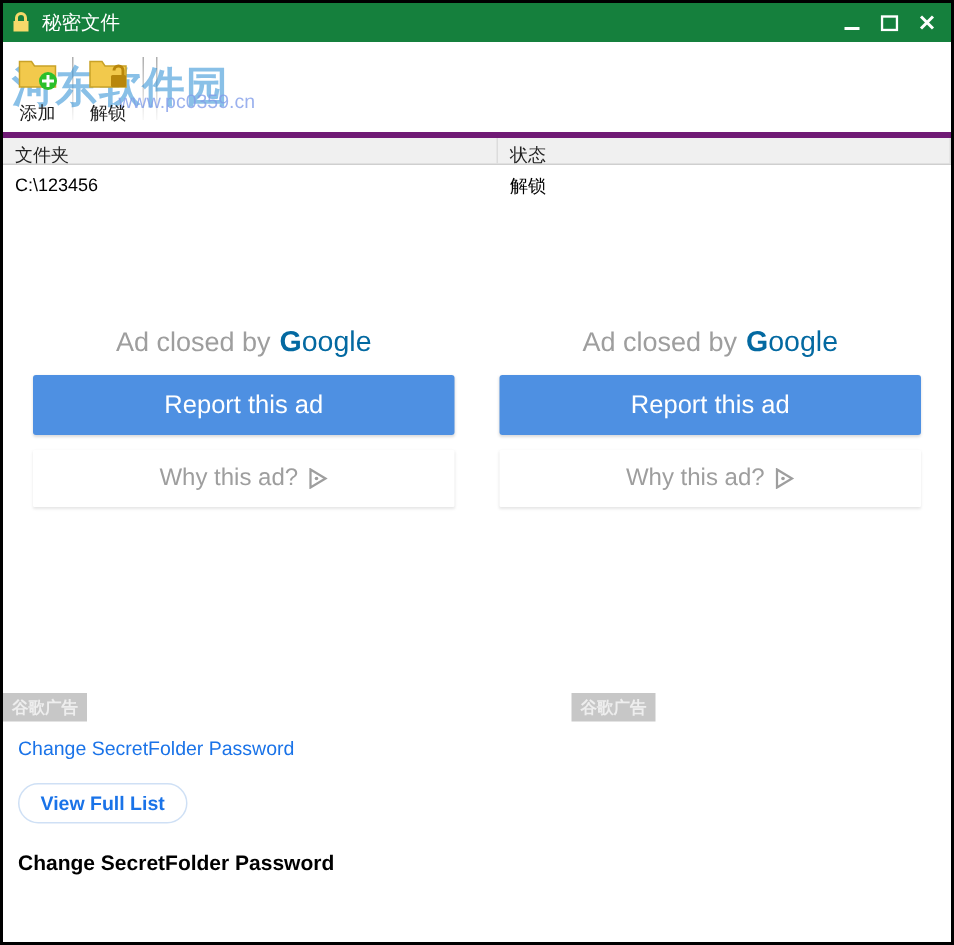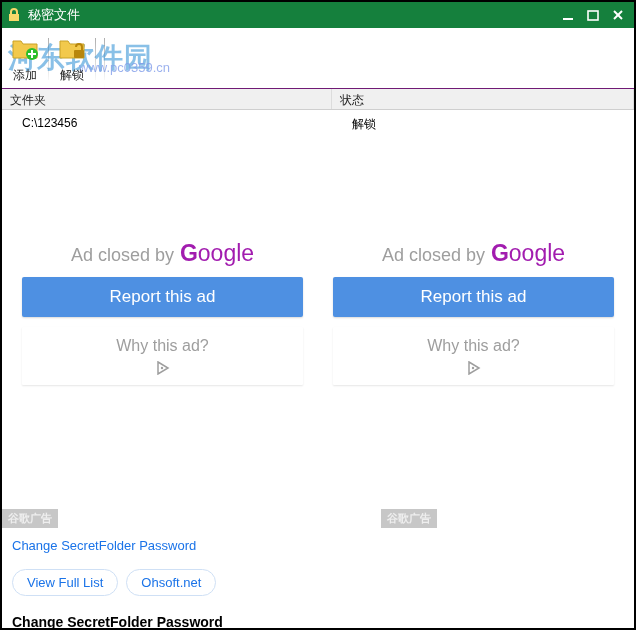--- a/index.html
+++ b/index.html
@@ -85,41 +85,40 @@
     font-weight: 400;
     opacity: 0.8;
     margin-left: -74px;
     margin-top: 18px;
     letter-spacing: 0;
   }
   
   .table-header {
     display: flex;
     background: #f0f0f0;
-    border-top: 1px solid #701a75;
+    border-top: 4px solid #701a75;
     border-bottom: 1px solid #cfcfcf;
     height: 22px;
   }
   .th {
     padding: 3px 8px;
     font-size: 12px;
     color: #222;
     border-right: 1px solid #dcdcdc;
   }
   .col-folder { width: 330px; }
   .col-status { flex: 1; }
   
   .table-body {
     height: 100px;
     background: #fff;
   }
   .table-row {
     display: flex;
     padding: 4px 0;
-    margin-left: 12px;
   }
   .td { padding: 2px 8px; font-size: 12px; }
   
   .ads-row {
     display: flex;
     padding: 8px 20px 6px 20px;
     gap: 30px;
     justify-content: space-between;
   }
   .ad-card {
@@ -131,27 +130,26 @@
   }
   .ad-closed {
     color: #9e9e9e;
     font-size: 18px;
     margin-bottom: 10px;
     font-weight: 400;
     display: flex;
     align-items: baseline;
     gap: 6px;
     justify-content: center;
-    margin-top: 22px;
   }
   .google-word {
     font-family: Arial, sans-serif;
     font-weight: 500;
-    color: #a21caf;
-    font-size: 23px;
+    color: #0369a1;
+    font-size: 19px;
   }
   .google-word .b { font-weight: 700; }
   .report-btn {
     background: #4e90e2;
     color: #fff;
     font-size: 17px;
     padding: 10px 0;
     width: 100%;
     border: none;
     border-radius: 2px;
@@ -166,21 +164,20 @@
     padding: 10px 0;
     width: 100%;
     border: none;
     cursor: pointer;
     display: flex;
     align-items: center;
     justify-content: center;
     gap: 6px;
     box-shadow: 0 1px 2px rgba(0,0,0,.1);
     border-radius: 1px;
-    flex-direction: column;
   }
   .spacer { height: 118px; }
   
   .gad-labels {
     display: flex;
     font-size: 11px;
     color: #666;
   }
   .gad-label {
     background: rgba(0,0,0,.22);
@@ -201,20 +198,21 @@
   }
   .pill-row { display: flex; gap: 8px; padding: 6px 0 12px 0; }
   .pill {
     border: 1px solid #cfe0f5;
     border-radius: 14px;
     padding: 5px 14px;
     color: #1a73e8;
     font-size: 13px;
     cursor: pointer;
     background: #fff;
+    font-weight: bold;
   }
   .bottom-bold {
     font-size: 14px;
     font-weight: 700;
     color: #000;
     padding: 6px 0;
   }
 </style>
 </head>
 <body>
@@ -331,16 +329,15 @@
 <div class="gad-labels">
   <span class="gad-label">谷歌广告</span>
   <span class="gad-spacer"></span>
   <span class="gad-label">谷歌广告</span>
 </div>
 
 <div class="bottom-area">
   <div class="blue-link">Change SecretFolder Password</div>
   <div class="pill-row">
     <span class="pill">View Full List</span>
-    <span class="pill">Ohsoft.net</span>
   </div>
   <div class="bottom-bold">Change SecretFolder Password</div>
 </div>
 
 </body></html>

